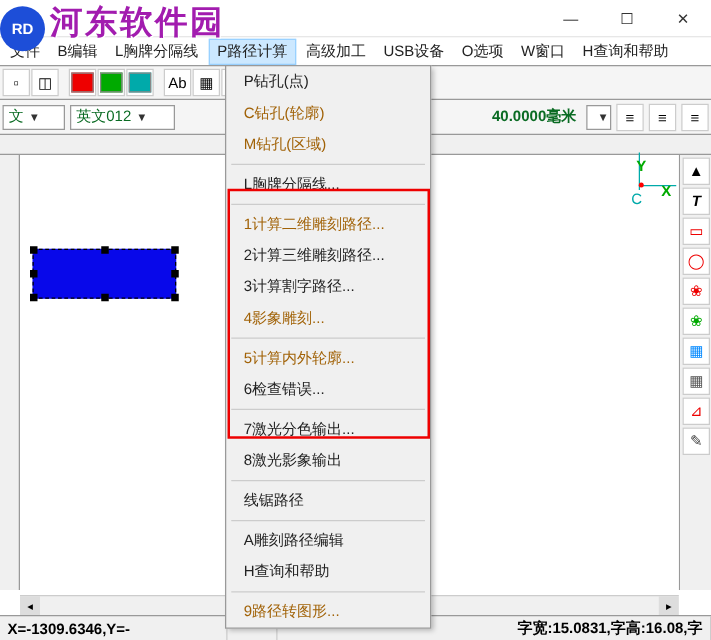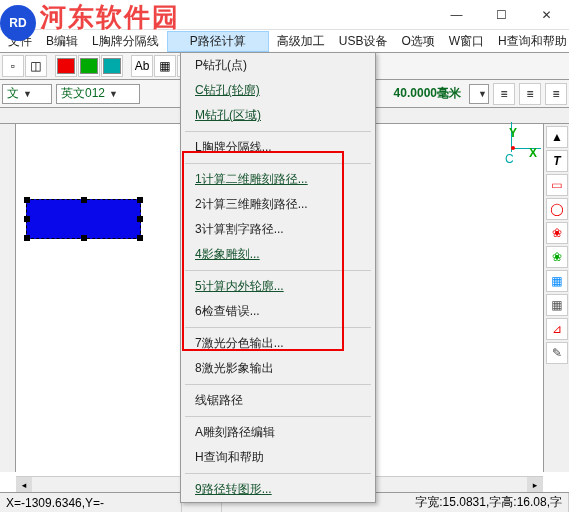--- a/index.html
+++ b/index.html
@@ -3,24 +3,24 @@
 <meta charset="utf-8">
 <style>
 * { margin: 0; padding: 0; box-sizing: border-box; font-family: "Microsoft YaHei", SimSun, sans-serif; font-size: 12px; }
 body { width: 569px; height: 512px; background: #fff; overflow: hidden; position: relative; }
 
 .titlebar { height: 30px; display: flex; justify-content: flex-end; align-items: center; background: #fff; border-bottom: 1px solid #e0e0e0; }
 .titlebar .ctrl { width: 45px; height: 30px; display: flex; align-items: center; justify-content: center; color: #333; }
 
 .menubar { height: 22px; display: flex; align-items: center; background: #fff; gap: 2px; padding-left: 2px; position: relative; z-index: 2; }
 .menu-item { padding: 2px 6px; color: #222; white-space: nowrap; }
-.menu-item.active { background: #cce8ff; border: 1px solid #99d1ff; padding: 1px 22px; }
+.menu-item.active { background: #cce8ff; border: 1px solid #99d1ff; padding: 1px 6px; }
 
 .watermark { position: absolute; left: 0; top: 0; z-index: 5; }
-.wm-title { color: #ef4444; font-weight: bold; font-size: 26px; text-shadow: 1px 1px 0 #fff; letter-spacing: 2px; }
+.wm-title { color: #a21caf; font-weight: bold; font-size: 26px; text-shadow: 1px 1px 0 #fff; letter-spacing: 2px; }
 .wm-logo { display: inline-block; width: 36px; height: 36px; border-radius: 50%; background: #1d4ed8; color: #fff; font-weight: bold; text-align: center; line-height: 36px; vertical-align: middle; margin-right: 4px;}
 .wm-url { color: #0a6b23; font-size: 14px; font-weight: bold; margin-left: 60px; margin-top: 2px; }
 
 .toolbar1 { height: 28px; border-top: 1px solid #999; border-bottom: 1px solid #999; display: flex; align-items: center; padding: 2px; gap: 1px; background: #f5f5f5; }
 .tb-btn { width: 22px; height: 22px; border: 1px solid #ccc; background: #fff; display: flex; align-items: center; justify-content: center; font-size: 11px; }
 .tb-sep { width: 6px; }
 .color-sq { width: 18px; height: 16px; display: inline-block; border: 1px solid #888; }
 
 .toolbar2 { height: 28px; border-bottom: 1px solid #999; display: flex; align-items: center; padding: 2px; gap: 4px; background: #f5f5f5; }
 .dd { height: 20px; border: 1px solid #999; background: #fff; display: flex; align-items: center; padding: 0 4px; color: #0a6b23; }
@@ -38,28 +38,28 @@
 .blue-rect { position: absolute; left: 10px; top: 75px; width: 115px; height: 40px; background: #0808ea; border: 1px dashed #000; }
 .handle { position: absolute; width: 6px; height: 6px; background: #000; }
 .coord-mark { position: absolute; right: 32px; top: 10px; }
 .coord-mark .cx { color: #0aa; position: absolute; top: 18px; left: -6px;}
 .coord-mark .xs { color: #0a0; position: absolute; top: 12px; left: 18px; font-weight: bold;}
 .coord-mark .ys { color: #0a0; position: absolute; top: -8px; left: -2px; font-weight: bold;}
 .coord-mark .dot { width: 4px; height: 4px; background: red; border-radius: 50%; position: absolute; top: 12px; left: 0;}
 .coord-mark .hl { width: 30px; height: 1px; background: #0aa; position: absolute; top: 14px; left: 0;}
 .coord-mark .vl { width: 1px; height: 30px; background: #0aa; position: absolute; top: -12px; left: 0;}
 
-.dropdown { position: absolute; left: 180px; top: 52px; width: 196px; background: #f0f0f0; border: 1px solid #999; box-shadow: 2px 2px 4px rgba(0,0,0,0.25); z-index: 10; }
+.dropdown { position: absolute; left: 180px; top: 52px; width: 165px; background: #f0f0f0; border: 1px solid #999; box-shadow: 2px 2px 4px rgba(0,0,0,0.25); z-index: 10; }
 .dropdown .mi { padding: 4px 14px; color: #222; }
-.dropdown .mi.disabled { color: #14532d; text-decoration: underline; }
+.dropdown .mi.disabled { color: #a16207; }
 .dropdown .msep { height: 1px; background: #ccc; margin: 3px 4px; }
 
 .red-box { position: absolute; left: 182px; top: 151px; width: 162px; height: 200px; border: 2px solid #e00; z-index: 11; pointer-events: none; }
 
-.statusbar { position: absolute; bottom: 0; left: 0; right: 0; height: 20px; background: #f0f0f0; border-top: 1px solid #999; display: flex; align-items: center; font-size: 12px; }
+.statusbar { position: absolute; bottom: 0; left: 0; right: 0; height: 20px; background: #f0f0f0; border-top: 1px solid #999; display: flex; align-items: center; font-size: 12px; font-weight: bold; }
 .status-cell { border-right: 1px solid #ccc; padding: 0 6px; height: 100%; display: flex; align-items: center; }
 .status-cell.xy { width: 182px; }
 .status-spacer { flex: 1; }
 
 .scrollbar-h { position: absolute; bottom: 20px; left: 16px; right: 26px; height: 16px; background: #f0f0f0; border-top: 1px solid #ccc;}
 .scrollbar-h .track { position: absolute; left: 16px; right: 16px; top: 0; bottom: 0;}
 .scrollbar-h .thumb { position: absolute; left: 180px; width: 80px; top: 2px; bottom: 2px; background: #cdcdcd; border-radius: 2px;}
 .sb-btn { position: absolute; width: 16px; height: 16px; background: #ddd; display: flex; align-items: center; justify-content: center; font-size: 9px;}
 </style>
 </head>

